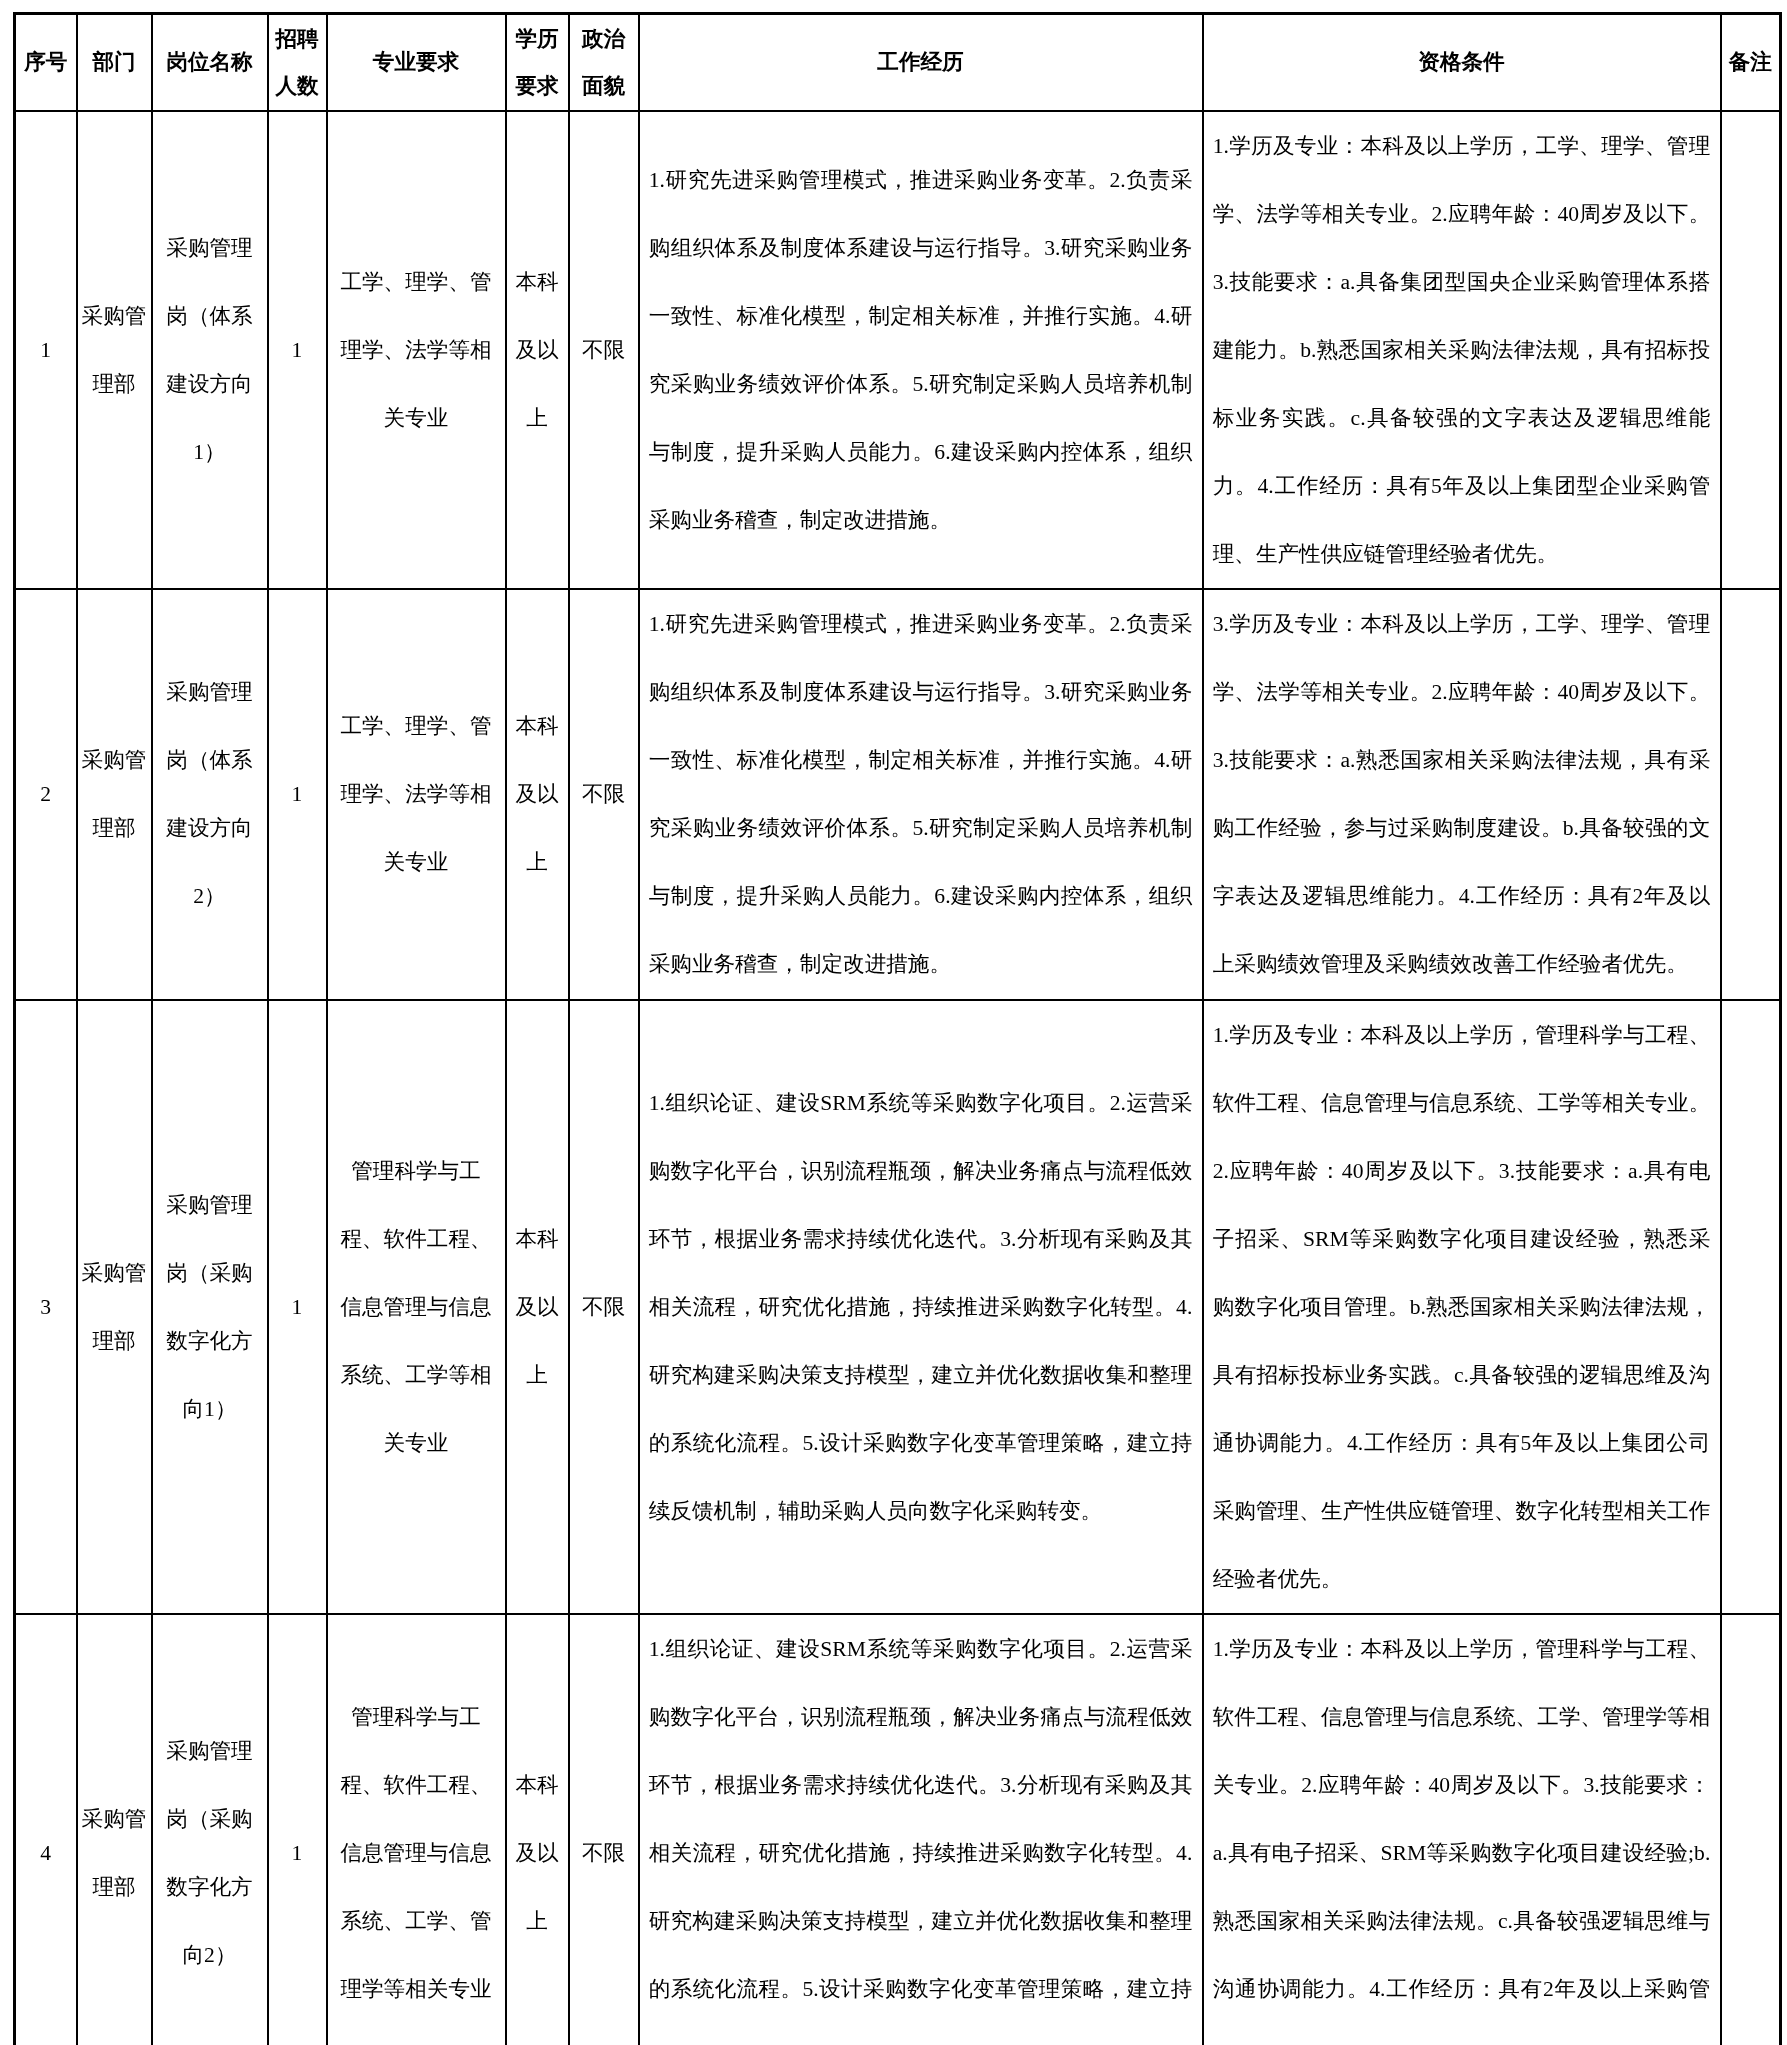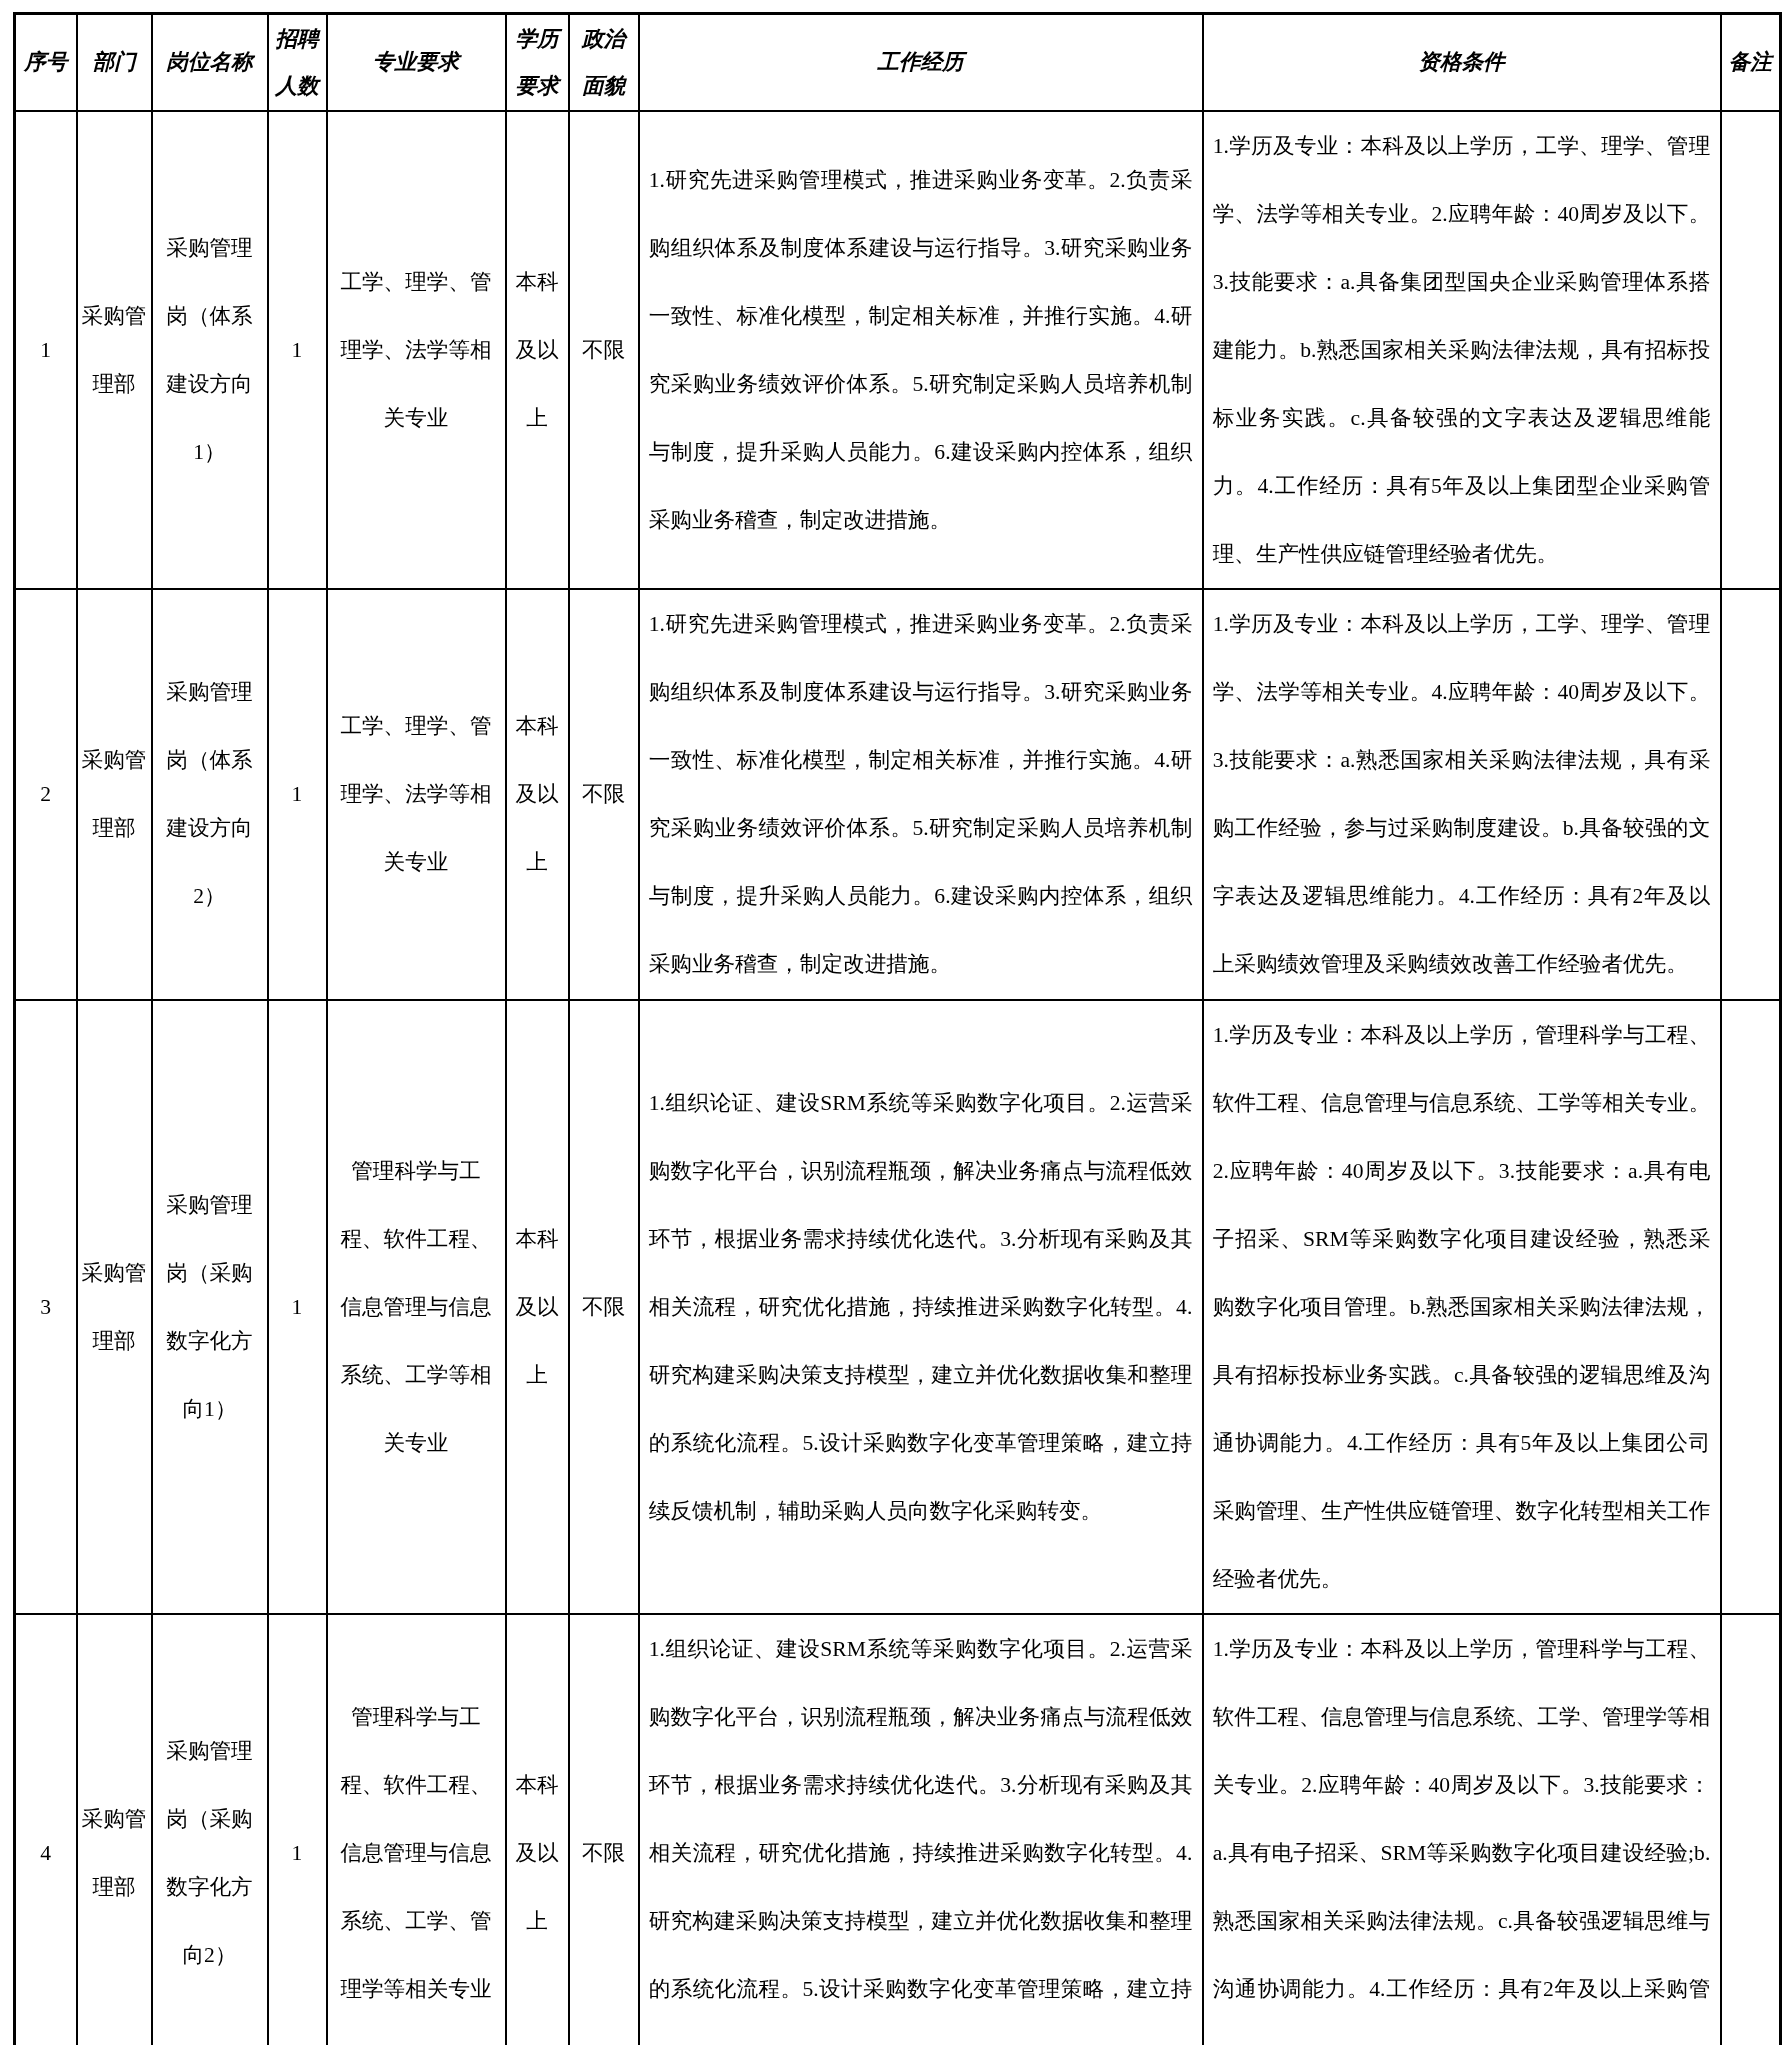--- a/index.html
+++ b/index.html
@@ -18,21 +18,21 @@
   }
   th,td{
     border:2px solid #000000;
     vertical-align:middle;
     text-align:center;
     font-size:21.6px;
     color:#000000;
     overflow:hidden;
     word-break:break-all;
   }
-  th{font-weight:bold;line-height:2.15;padding:0 2.6px;font-style:italic;}
+  th{font-weight:bold;line-height:2.15;padding:0 2.6px;}
   td{line-height:3.15;font-weight:normal;margin-left:22px;}
   thead tr{height:98px;}
   tbody tr.r1{height:280px;}
   tbody tr.r2{height:280px;}
   tbody tr.r3{height:370px;}
   tbody tr.r4{height:327px;}
   .c-seq{padding:0 2.6px;}
   .c-dept{padding:0 4px;}
   .c-title{padding:0 7.8px;}
   .c-count{padding:0 2.6px;}
@@ -91,21 +91,21 @@
     </tr>
     <tr class="r2">
       <td class="c-seq">2</td>
       <td class="c-dept">采购管理部</td>
       <td class="c-title">采购管理岗（体系建设方向2）</td>
       <td class="c-count">1</td>
       <td class="c-major">工学、理学、管理学、法学等相关专业</td>
       <td class="c-degree">本科及以上</td>
       <td class="c-political">不限</td>
       <td class="c-desc">1.研究先进采购管理模式，推进采购业务变革。2.负责采购组织体系及制度体系建设与运行指导。3.研究采购业务一致性、标准化模型，制定相关标准，并推行实施。4.研究采购业务绩效评价体系。5.研究制定采购人员培养机制与制度，提升采购人员能力。6.建设采购内控体系，组织采购业务稽查，制定改进措施。</td>
-      <td class="c-qual">1.学历及专业：本科及以上学历，工学、理学、管理学、法学等相关专业。4.应聘年龄：40周岁及以下。3.技能要求：a.熟悉国家相关采购法律法规，具有采购工作经验，参与过采购制度建设。b.具备较强的文字表达及逻辑思维能力。4.工作经历：具有2年及以上采购绩效管理及采购绩效改善工作经验者优先。</td>
+      <td class="c-qual">3.学历及专业：本科及以上学历，工学、理学、管理学、法学等相关专业。2.应聘年龄：40周岁及以下。3.技能要求：a.熟悉国家相关采购法律法规，具有采购工作经验，参与过采购制度建设。b.具备较强的文字表达及逻辑思维能力。4.工作经历：具有2年及以上采购绩效管理及采购绩效改善工作经验者优先。</td>
       <td class="c-remark"></td>
     </tr>
     <tr class="r3">
       <td class="c-seq">3</td>
       <td class="c-dept">采购管理部</td>
       <td class="c-title">采购管理岗（采购数字化方向1）</td>
       <td class="c-count">1</td>
       <td class="c-major">管理科学与工程、软件工程、信息管理与信息系统、工学等相关专业</td>
       <td class="c-degree">本科及以上</td>
       <td class="c-political">不限</td>

